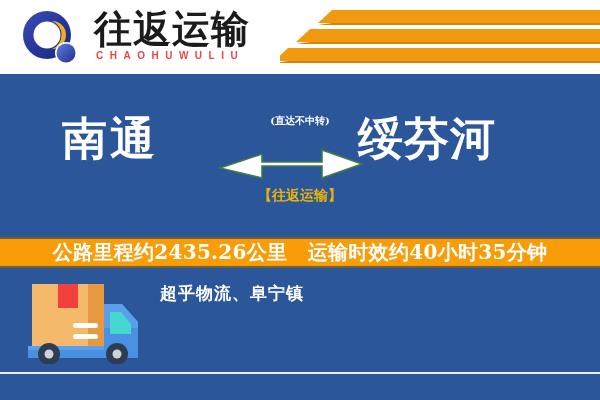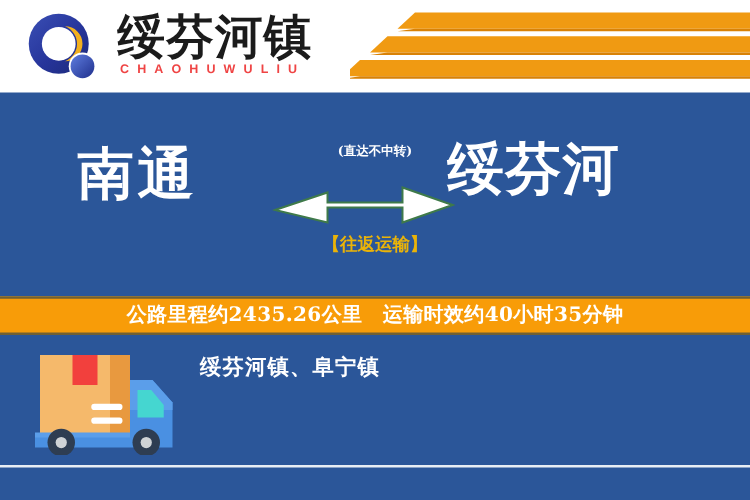--- a/index.html
+++ b/index.html
@@ -70,21 +70,21 @@
     font-weight: bold;
     font-size: 45px;
     line-height: 50px;
     color: #ffffff;
     letter-spacing: 3px;
     white-space: nowrap;
   }
   .city-right {
     position: absolute;
     left: 358px; top: 40px;
-    font-family: Liberation Mono, monospace;
+    font-family: Liberation Sans, sans-serif;
     font-weight: bold;
     font-size: 45px;
     line-height: 50px;
     color: #ffffff;
     letter-spacing: 1px;
     white-space: nowrap;
   }
   .note-top {
     position: absolute;
     left: 244px; top: 40px;
@@ -122,21 +122,21 @@
     border-top: 2px solid #726032;
     border-bottom: 2px solid #726032;
     box-sizing: border-box;
     display: flex;
     align-items: center;
     justify-content: center;
   }
   .orange-band-text {
     font-family: "DejaVu Serif", "Liberation Serif", serif;
     font-weight: bold;
-    font-size: 16px;
+    font-size: 20px;
     color: #ffffff;
     white-space: pre;
     letter-spacing: 0.3px;
   }
 
   
   .blue-bottom {
     position: absolute;
     left: 0; top: 268px;
     width: 600px; height: 132px;
@@ -185,21 +185,21 @@
           </linearGradient>
         </defs>
         <circle cx="25" cy="25" r="24" fill="url(#ringGrad)"></circle>
         <circle cx="25" cy="25" r="13.5" fill="#ffffff"></circle>
         <path d="M30 11 A15 15 0 0 1 30 39 A12.5 12.5 0 0 0 30 11 Z" fill="#f2b01e"></path>
         <circle cx="44" cy="43" r="11" fill="#ffffff"></circle>
         <circle cx="44" cy="43" r="9.5" fill="url(#dotGrad)"></circle>
       </svg>
     </div>
 
-    <div class="brand-cn">绥芬河镇</div>
+    <div class="brand-cn">往返运输</div>
     <div class="brand-en">CHAOHUWULIU</div>
 
     <div class="stripes">
       <svg width="320" height="62" viewBox="0 0 320 62" xmlns="http://www.w3.org/2000/svg">
         <polygon points="52,2 320,2 320,15 38,15" fill="#f09a12"></polygon>
         <polygon points="52,15 320,15 320,17 38,17" fill="#d98206"></polygon>
         <polygon points="30,21 320,21 320,34 16,34" fill="#f09a12"></polygon>
         <polygon points="30,34 320,34 320,36 16,36" fill="#d98206"></polygon>
         <polygon points="8,40 320,40 320,53 -6,53" fill="#f09a12"></polygon>
         <polygon points="8,53 320,53 320,55 -6,55" fill="#d98206"></polygon>
@@ -250,18 +250,18 @@
         <rect x="2" y="72" width="110" height="10" fill="#4a90e2"></rect>
         <rect x="2" y="70" width="76" height="4" fill="#5b9eea"></rect>
 
         <circle cx="23" cy="78" r="11" fill="#2e3d52"></circle>
         <circle cx="23" cy="78" r="4.5" fill="#cfd3d6"></circle>
         <circle cx="91" cy="78" r="11" fill="#2e3d52"></circle>
         <circle cx="91" cy="78" r="4.5" fill="#cfd3d6"></circle>
       </svg>
     </div>
 
-    <div class="towns">绥芬河镇、阜宁镇</div>
+    <div class="towns">超乎物流、阜宁镇</div>
 
     <div class="hairline"></div>
   </div>
 
 </div>
 
 </body></html>

